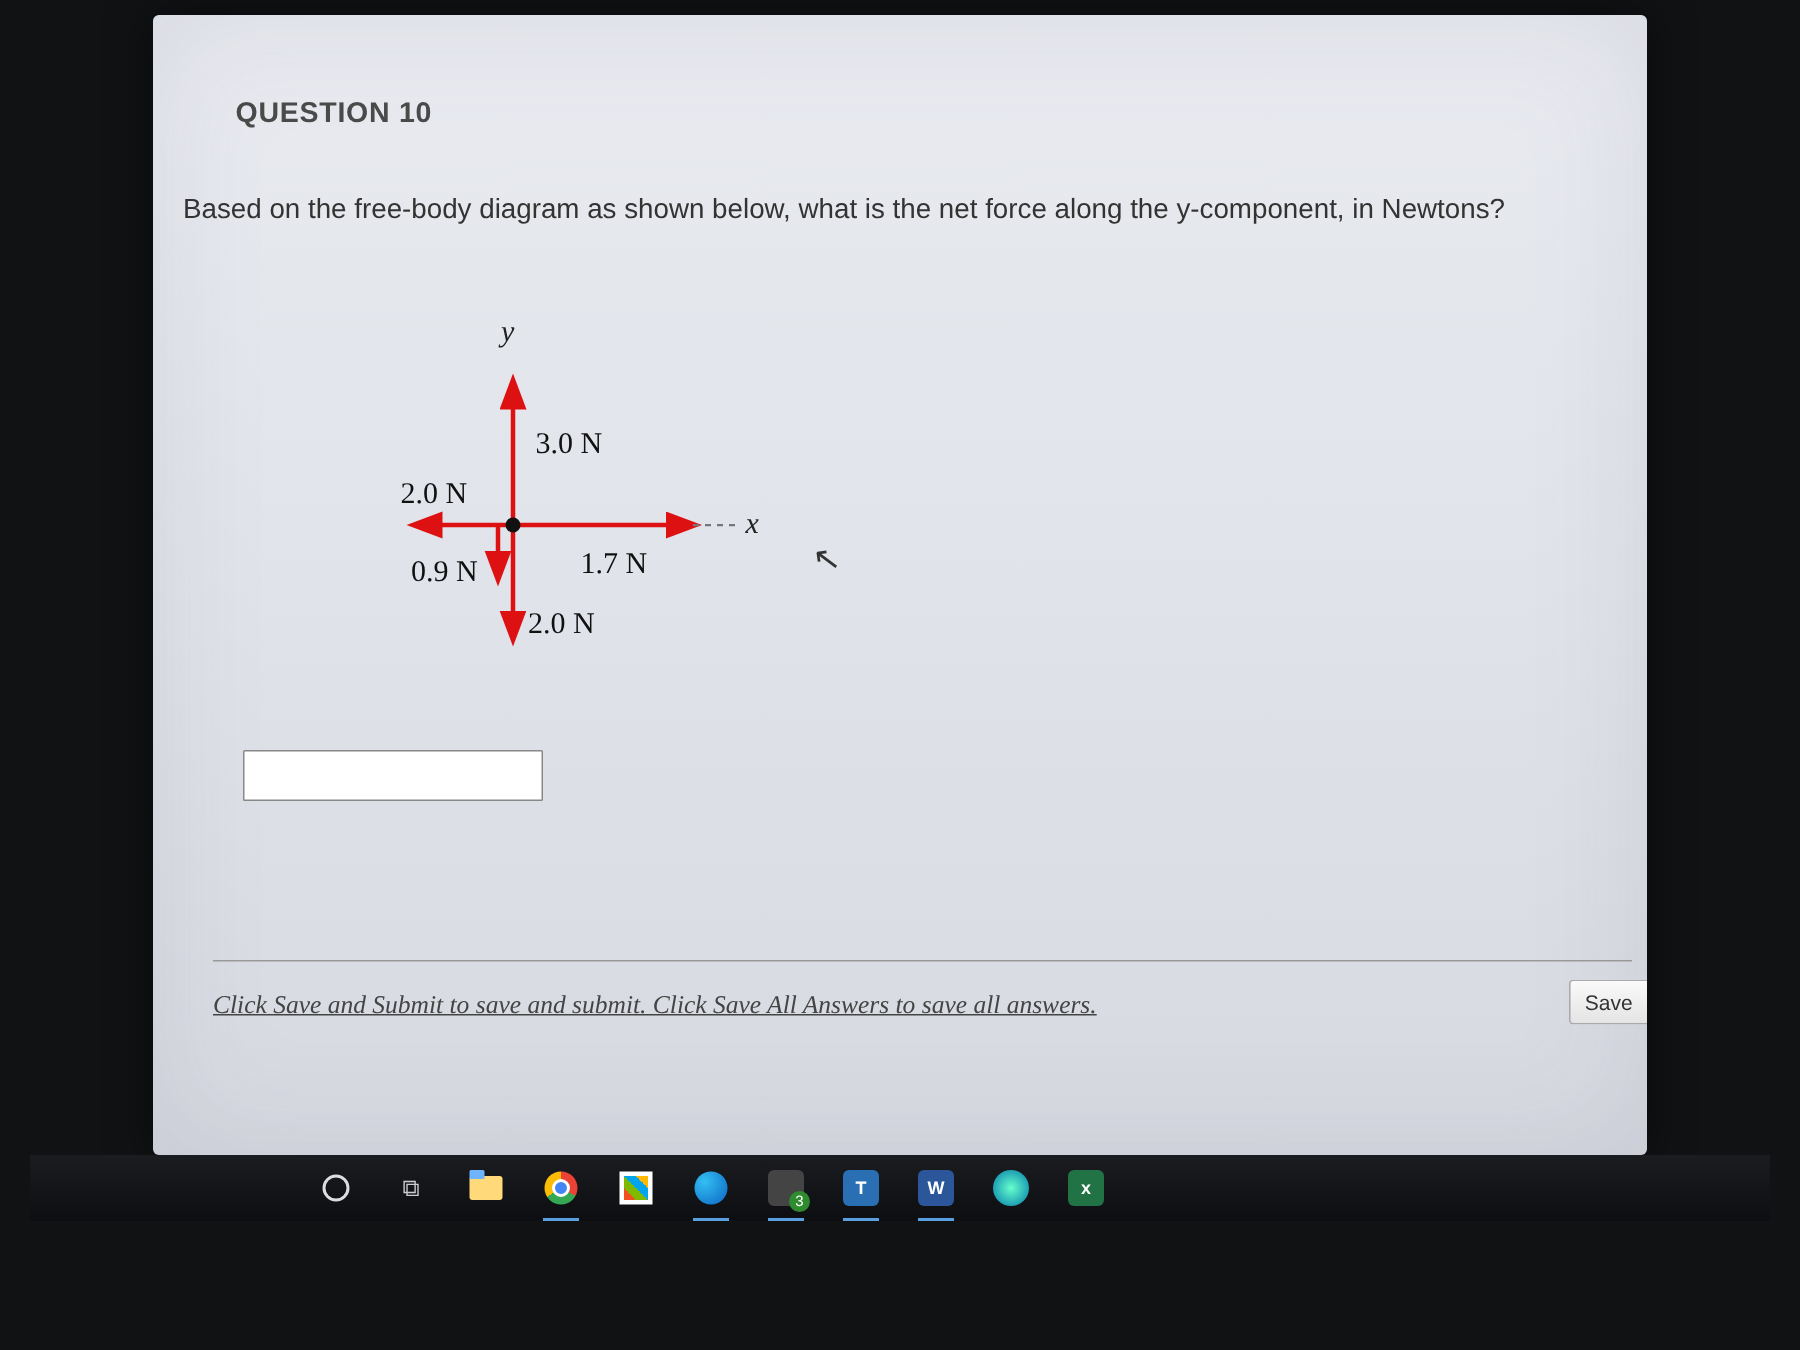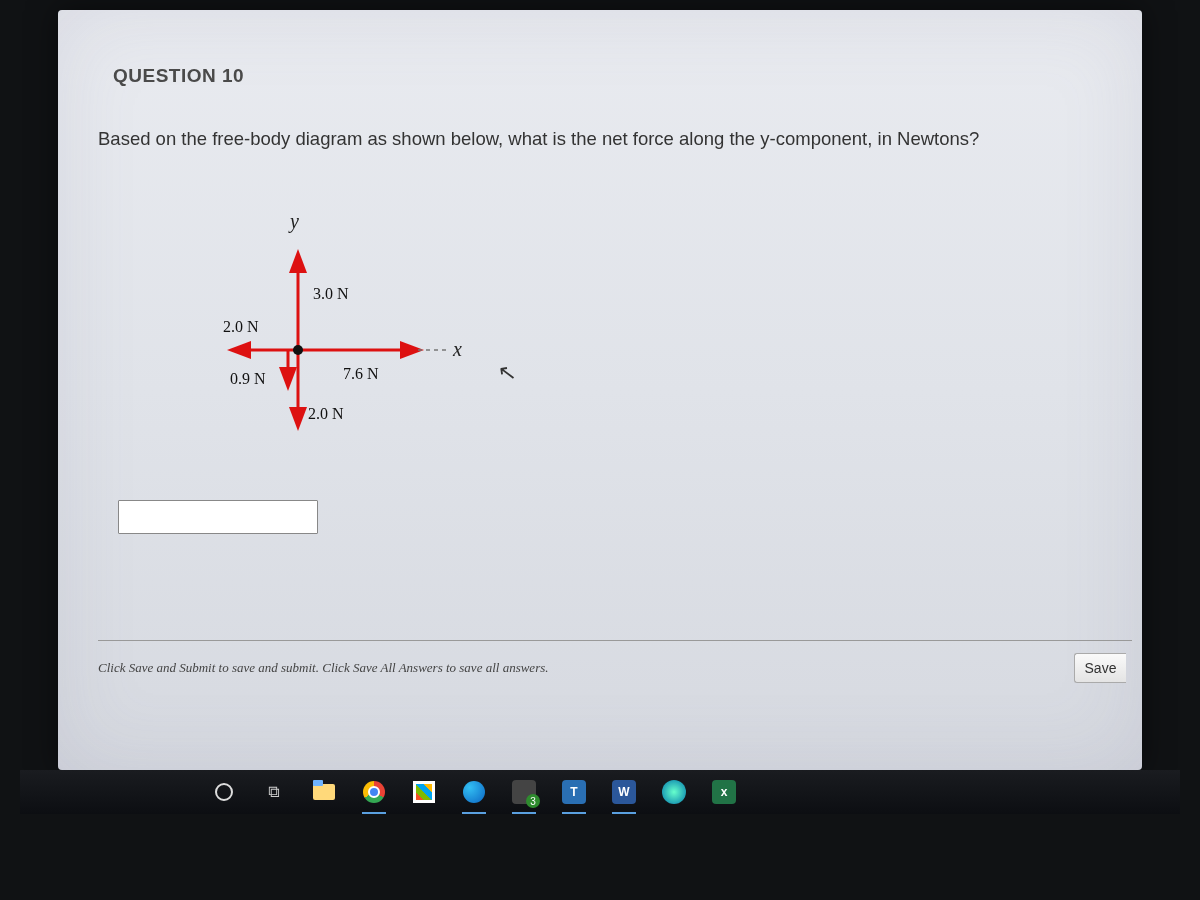--- a/index.html
+++ b/index.html
@@ -5,21 +5,21 @@
   * { box-sizing: border-box; margin: 0; padding: 0; }
   html, body { width: 1200px; height: 900px; overflow: hidden; font-family: Arial, Helvetica, sans-serif; }
   body {
     background: #101214;
     display: flex;
     align-items: flex-start;
     justify-content: center;
     padding-top: 10px;
   }
   .screen {
-    width: 1084px;
+    width: 996px;
     height: 760px;
     background: linear-gradient(180deg, #e9ebf0 0%, #e0e3e9 50%, #d6d9e0 100%);
     border-radius: 4px;
     position: relative;
     box-shadow: 0 0 30px rgba(0,0,0,0.5), inset 0 0 80px rgba(120,120,150,0.15);
     overflow: hidden;
   }
   .question-header {
     position: absolute;
     top: 55px;
@@ -30,38 +30,37 @@
     letter-spacing: 0.5px;
   }
   .prompt-block {
     position: absolute;
     top: 115px;
     left: 20px;
     right: 20px;
     color: #333;
     font-size: 18.5px;
     line-height: 1.5;
-    margin-left: 20px;
   }
   .prompt-italic {
     font-style: italic;
     color: #4a4a4a;
     font-family: "Georgia", serif;
   }
   .diagram {
     position: absolute;
     top: 200px;
     left: 90px;
     width: 340px;
     height: 260px;
   }
   .force-label {
     position: absolute;
     font-family: "Times New Roman", serif;
-    font-size: 16px;
+    font-size: 20px;
     color: #111;
   }
   .axis-label {
     position: absolute;
     font-family: "Times New Roman", serif;
     font-style: italic;
     font-size: 20px;
     color: #222;
   }
   .answer-input {
@@ -84,26 +83,27 @@
     height: 1px;
     background: #999;
   }
   .footer-hint {
     position: absolute;
     top: 650px;
     left: 40px;
     font-style: italic;
     font-family: Georgia, serif;
     color: #444;
-    font-size: 13px;
+    font-size: 17px;
+    text-decoration: underline;
   }
   .save-btn {
     position: absolute;
     top: 643px;
-    right: 16px;
+    right: 0px;
     width: 52px;
     height: 30px;
     background: linear-gradient(#fafafa,#e4e4e4);
     border: 1px solid #aaa;
     border-right: none;
     font-size: 14px;
     color: #333;
     display: flex;
     align-items: center;
     justify-content: center;
@@ -185,21 +185,21 @@
       <circle cx="150" cy="140" r="5" fill="#111"></circle>
 
       <line x1="270" y1="140" x2="300" y2="140" stroke="#777" stroke-width="1.5" stroke-dasharray="4 4"></line>
     </svg>
     <span class="axis-label" style="top:0px;left:142px;">y</span>
     <span class="axis-label" style="top:128px;left:305px;">x</span>
 
     <span class="force-label" style="top:75px;left:165px;">3.0 N</span>
     <span class="force-label" style="top:108px;left:75px;">2.0 N</span>
     <span class="force-label" style="top:160px;left:82px;">0.9 N</span>
-    <span class="force-label" style="top:155px;left:195px;">7.6 N</span>
+    <span class="force-label" style="top:155px;left:195px;">1.7 N</span>
     <span class="force-label" style="top:195px;left:160px;">2.0 N</span>
   </div>
 
   <span class="cursor">↖</span>
 
   <input class="answer-input" type="text" value="" style="">
 
   <div class="hr-line"></div>
 
   <div class="footer-hint">Click Save and Submit to save and submit. Click Save All Answers to save all answers.</div>

